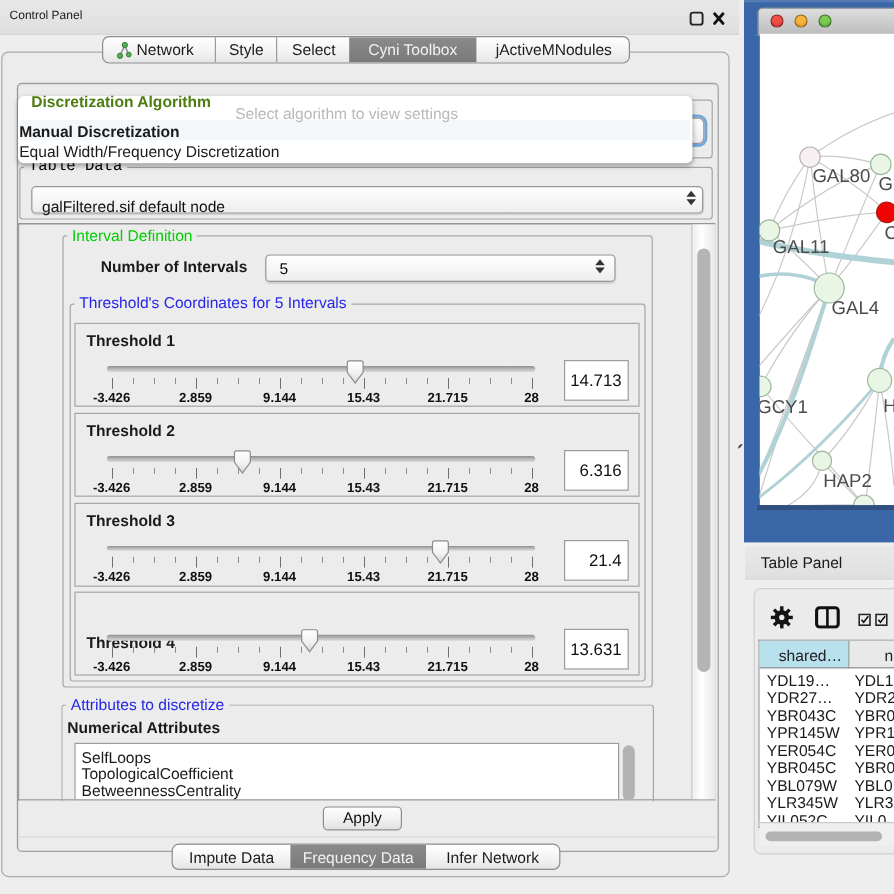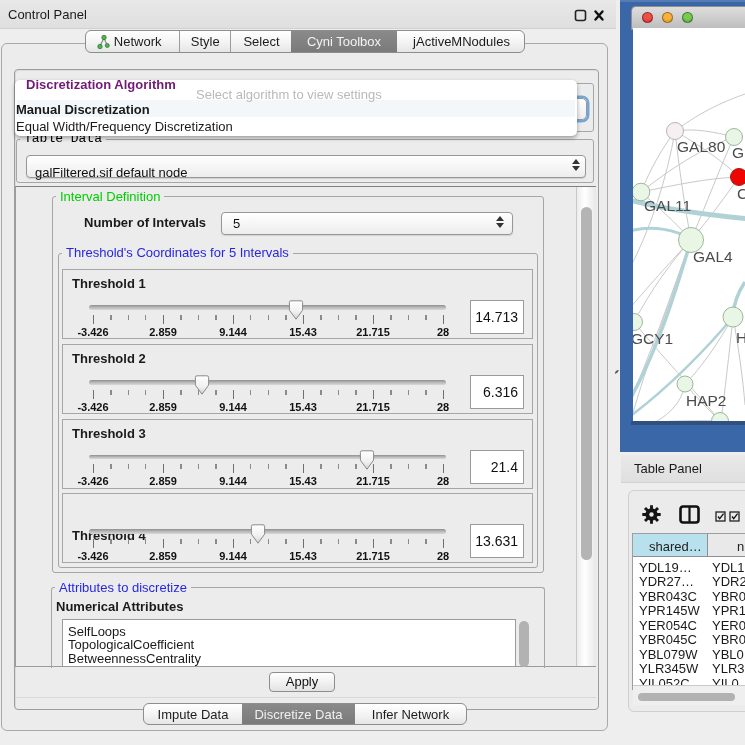--- a/index.html
+++ b/index.html
@@ -22,21 +22,21 @@
   background:repeating-linear-gradient(90deg,#8a8a8a 0 1px,transparent 1px 17.5px);}
 .majticks{position:absolute;left:92.7px;width:352px;height:9px;
   background:repeating-linear-gradient(90deg,#6f6f6f 0 1px,transparent 1px 70px);}
 .slab{position:absolute;font-size:11px;font-weight:bold;color:#111;transform:translateX(-50%);}
 .vfield{position:absolute;left:470px;width:54px;height:34px;background:#fff;border:1px solid #9a9a9a;box-sizing:border-box;}
 .vtext{position:absolute;right:5px;top:0;height:32px;line-height:32px;font-size:14px;color:#111;}
 .seg{position:absolute;top:0;height:100%;display:flex;align-items:center;justify-content:center;font-size:13px;color:#1c1c1c;}
 </style></head><body>
 
 <div class="abs" style="left:0;top:0;width:616px;height:28px;background:linear-gradient(#e8e8e8,#dfdfdf);border-bottom:1px solid #d0d0d0;"></div>
-<div class="txt" style="left:8px;top:8px;font-size:13px;">Control Panel</div>
+<div class="txt" style="left:8px;top:8px;font-size:10px;">Control Panel</div>
 <svg class="abs" style="left:574px;top:9px" width="34" height="14" viewBox="0 0 34 14">
     <rect x="1.5" y="1.5" width="10" height="10" rx="2" fill="none" stroke="#222" stroke-width="1.6"></rect>
     <path d="M21.5 2.5 L28.5 10.5 M28.5 2.5 L21.5 10.5" stroke="#111" stroke-width="2.4" stroke-linecap="round"></path>
   </svg>
 <div class="abs" style="left:1px;top:43px;width:605px;height:686px;background:#ececec;border:1px solid #a9a9a9;border-radius:6px;"></div>
 <div class="abs" style="left:14px;top:69px;width:583px;height:639px;background:#ececec;border:1px solid #9e9e9e;border-radius:4px;box-shadow:inset 1px 1px 0 #dcdcdc;"></div>
 <div class="abs" style="left:85px;top:30px;width:440px;height:23px;background:linear-gradient(#ffffff,#f2f2f2 60%,#e5e5e5);border:1px solid #8d8d8d;border-radius:6px;box-sizing:border-box;overflow:hidden;">
 <div class="seg" style="left:0;width:92.5px;">&nbsp;&nbsp;&nbsp;Network</div>
 <div class="seg" style="left:92.5px;width:51.5px;border-left:1px solid #9b9b9b;">Style</div>
 <div class="seg" style="left:144px;width:61px;border-left:1px solid #9b9b9b;">Select</div>
@@ -174,21 +174,21 @@
 <div class="txt b" style="left:56px;top:600px;">Numerical Attributes</div>
 <div class="abs" style="left:62px;top:619px;width:454px;height:48px;background:#fff;border:1px solid #9b9b9b;box-sizing:border-box;"></div>
 <div class="txt" style="left:68px;top:624.5px;">SelfLoops</div>
 <div class="txt" style="left:68px;top:638px;">TopologicalCoefficient</div>
 <div class="txt" style="left:68px;top:651.5px;">BetweennessCentrality</div>
 <div class="abs" style="left:518.5px;top:621px;width:10px;height:46px;background:#b2b2b2;border-radius:5px;"></div>
 <div class="abs" style="left:15px;top:697px;width:581px;height:1px;background:#d8d8d8;"></div>
 <div class="abs" style="left:269px;top:672px;width:66px;height:20px;background:linear-gradient(#ffffff,#f0f0f0 55%,#e2e2e2);border:1px solid #8d8d8d;border-radius:4px;box-sizing:border-box;text-align:center;font-size:13px;line-height:18px;color:#111;">Apply</div>
 <div class="abs" style="left:143px;top:703px;width:324px;height:22px;background:linear-gradient(#ffffff,#f2f2f2 60%,#e5e5e5);border:1px solid #8d8d8d;border-radius:6px;box-sizing:border-box;overflow:hidden;">
 <div class="seg" style="left:0;width:98px;">Impute Data</div>
-<div class="seg" style="left:98px;width:113px;background:linear-gradient(#8a8a8a,#7a7a7a);color:#f0f0f0;">Discretize Data</div>
+<div class="seg" style="left:98px;width:113px;background:linear-gradient(#8a8a8a,#7a7a7a);color:#f0f0f0;">Frequency Data</div>
 <div class="seg" style="left:211px;width:111px;">Infer Network</div>
 </div>
 <svg class="abs" style="left:613px;top:368px" width="8" height="8" viewBox="0 0 8 8">
     <path d="M2 6 Q2 2 6 2 L4.5 4.5 Z" fill="#555"></path>
   </svg>
 <div class="abs" style="left:620px;top:0;width:125px;height:450px;background:#3a67a8;border-top:2px solid #567cb4;"></div>
 <div class="abs" style="left:631px;top:6px;width:114px;height:22px;background:linear-gradient(#dedede,#bcbcbc);border:1px solid #8f8f8f;border-right:none;border-top-left-radius:5px;"></div>
 <div class="abs" style="left:642px;top:11.5px;width:11px;height:11px;border-radius:50%;background:radial-gradient(circle at 50% 30%, #ee5046 0 45%, #c42b28);border:1px solid rgba(0,0,0,.35);box-sizing:border-box;"></div>
 <div class="abs" style="left:662px;top:11.5px;width:11px;height:11px;border-radius:50%;background:radial-gradient(circle at 50% 30%, #f6b23b 0 45%, #d88c1c);border:1px solid rgba(0,0,0,.35);box-sizing:border-box;"></div>
 <div class="abs" style="left:682px;top:11.5px;width:11px;height:11px;border-radius:50%;background:radial-gradient(circle at 50% 30%, #78ca53 0 45%, #4d9e33);border:1px solid rgba(0,0,0,.35);box-sizing:border-box;"></div>
@@ -288,15 +288,15 @@
 <div class="txt" style="left:639px;top:647.8px;">YBL079W</div>
 <div class="txt" style="left:712px;top:647.8px;">YBL0</div>
 <div class="txt" style="left:639px;top:662.3px;">YLR345W</div>
 <div class="txt" style="left:712px;top:662.3px;text-align:right;">YLR3</div>
 <div class="txt" style="left:639px;top:676.9px;">YIL052C</div>
 <div class="txt" style="left:712px;top:676.9px;">YIL0</div>
 <div class="abs" style="left:633px;top:684.5px;width:112px;height:19px;background:#efefef;border-top:1px solid #c9c9c9;"></div>
 <div class="abs" style="left:638px;top:692.5px;width:97px;height:8px;background:#b2b2b2;border-radius:4px;"></div>
 <div class="abs" style="left:15px;top:80px;width:562px;height:56px;background:#ffffff;border-radius:5px;box-shadow:0 2px 4px rgba(0,0,0,.35);"></div>
 <div class="abs" style="left:17px;top:99.5px;width:558px;height:17.5px;background:#f3f7fa;"></div>
-<div class="txt b" style="left:26px;top:78px;color:#701a75;">Discretization Algorithm</div>
+<div class="txt b" style="left:26px;top:78px;color:#4d7c0f;">Discretization Algorithm</div>
 <div class="txt" style="left:196px;top:87.5px;color:#b9b9b9;">Select algorithm to view settings</div>
 <div class="txt b" style="left:16px;top:102.5px;">Manual Discretization</div>
 <div class="txt" style="left:16px;top:119.5px;">Equal Width/Frequency Discretization</div>
 </body></html>

